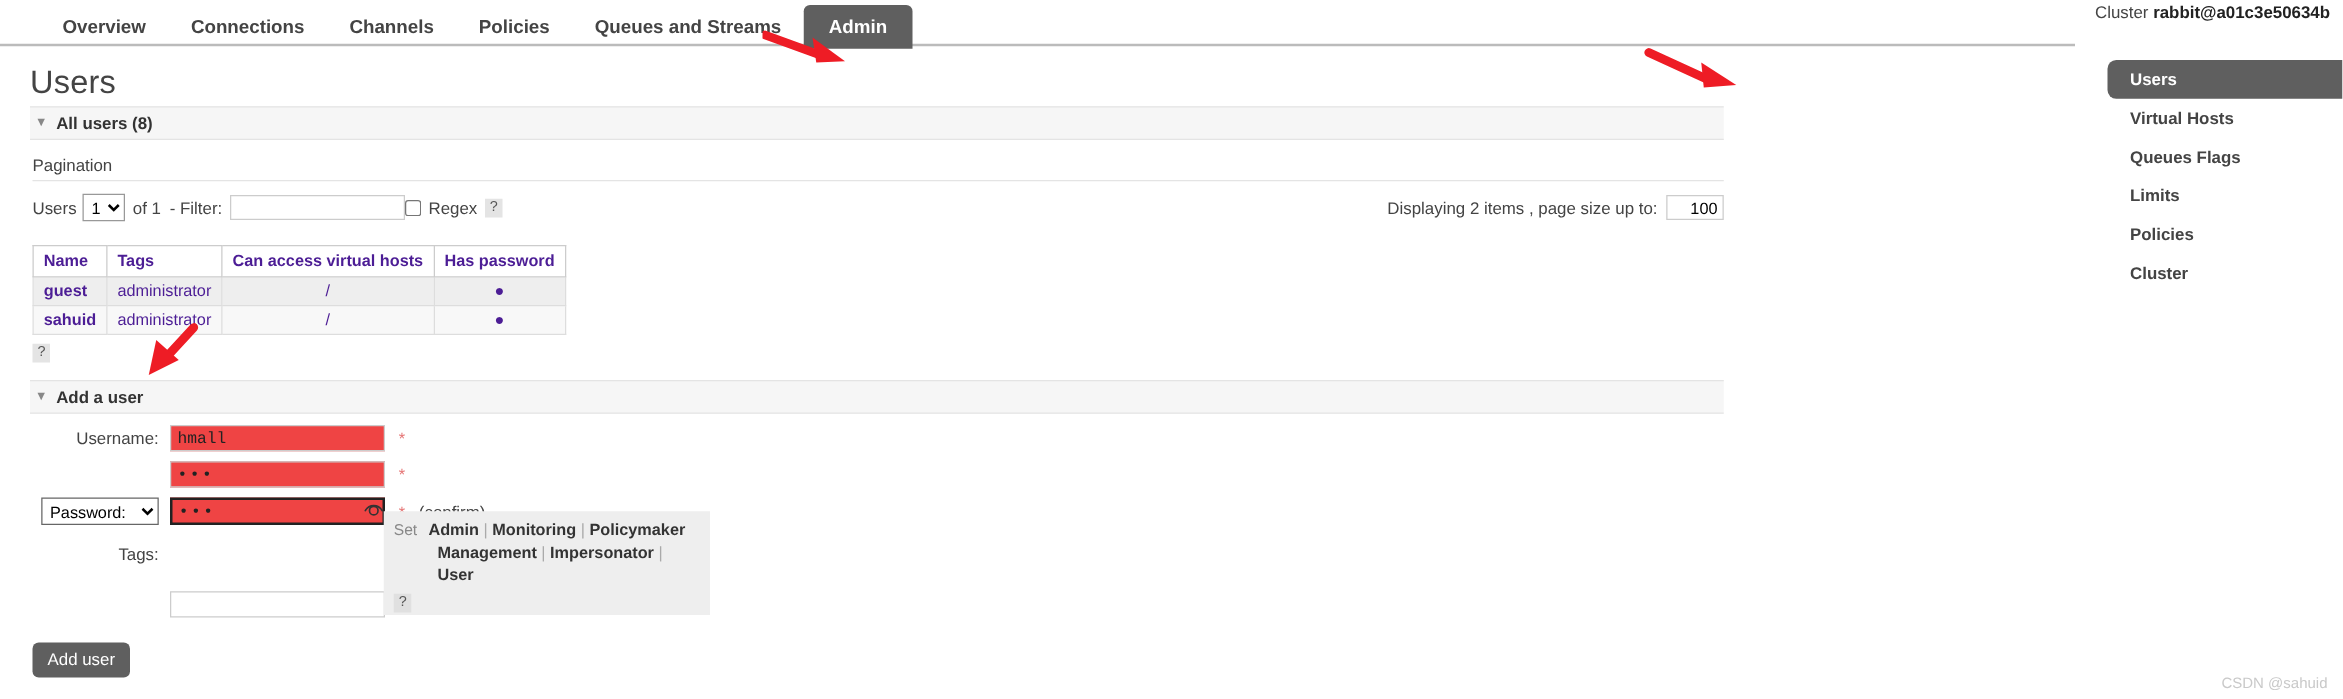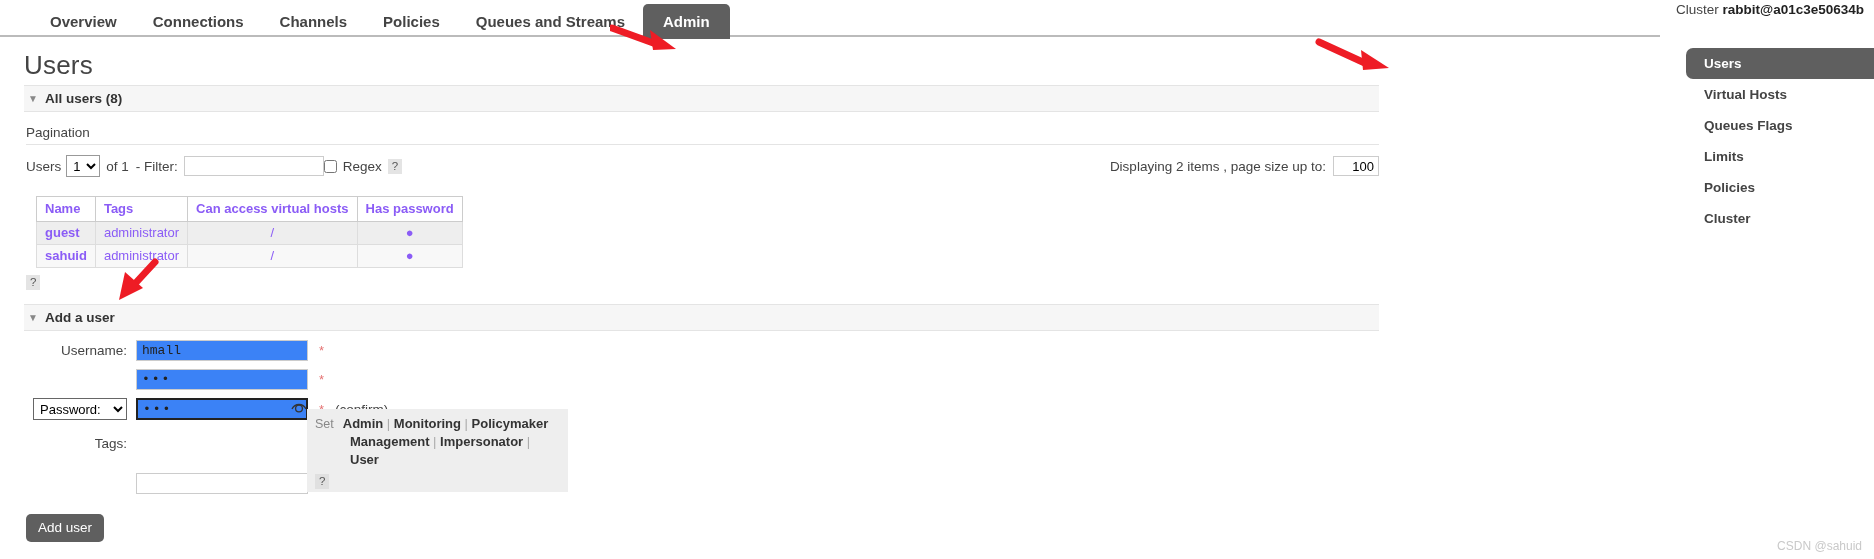--- a/index.html
+++ b/index.html
@@ -110,22 +110,22 @@
   }
   .pag-right { margin-left: auto; display: flex; align-items: center; gap: 7px; }
   input.pagesize-input {
     width: 46px; height: 20px; border: 1px solid #cccccc; background: #ffffff;
     font-family: "Liberation Sans", sans-serif; font-size: 13px;
     padding: 1px 4px; text-align: right;
   }
 
   
   table.users {
-    margin: 18px 0 0 36px; border-collapse: collapse;
-    font-size: 13px; color: #8b5cf6; border-radius: 28px;
+    margin: 18px 0 0 26px; border-collapse: collapse;
+    font-size: 13px; color: #4c1d95; border-radius: 28px;
   }
   table.users th {
     border: 1px solid #cccccc; background: #ffffff;
     font-weight: bold; text-align: left;
     padding: 4px 8px 5px 8px; white-space: nowrap;
   }
   table.users td {
     border: 1px solid #dddddd;
     padding: 3px 8px 4px 8px; white-space: nowrap;
   }
@@ -136,21 +136,21 @@
   .tbl-qmark { margin: 7px 0 0 26px; display: inline-block; }
 
   
   .form-area { margin-left: 26px; margin-top: 8px; position: relative; width: 1355px; }
   .frow { display: flex; align-items: center; height: 22px; margin-top: 7px; }
   .flabel {
     width: 110px; text-align: right; font-size: 13.5px; color: #444444;
     padding-right: 9px;
   }
   input.ftext {
-    width: 172px; height: 21px; border: 1px solid #cccccc; background: #3b82f6;
+    width: 172px; height: 21px; border: 1px solid #cccccc; background: #ef4444;
     font-family: "Liberation Mono", monospace; font-size: 13px; padding: 1px 5px;
     color: #222222;
   }
   input.ftext.focused {
     border: 2px solid #222222; height: 22px;
   }
   .req { color: #e57373; font-size: 13px; margin-left: 11px; }
   .confirm-txt { font-size: 13.5px; color: #444444; margin-left: 11px; }
   select.pwd-select {
     width: 94px; height: 22px; font-family: "Liberation Sans", sans-serif;

